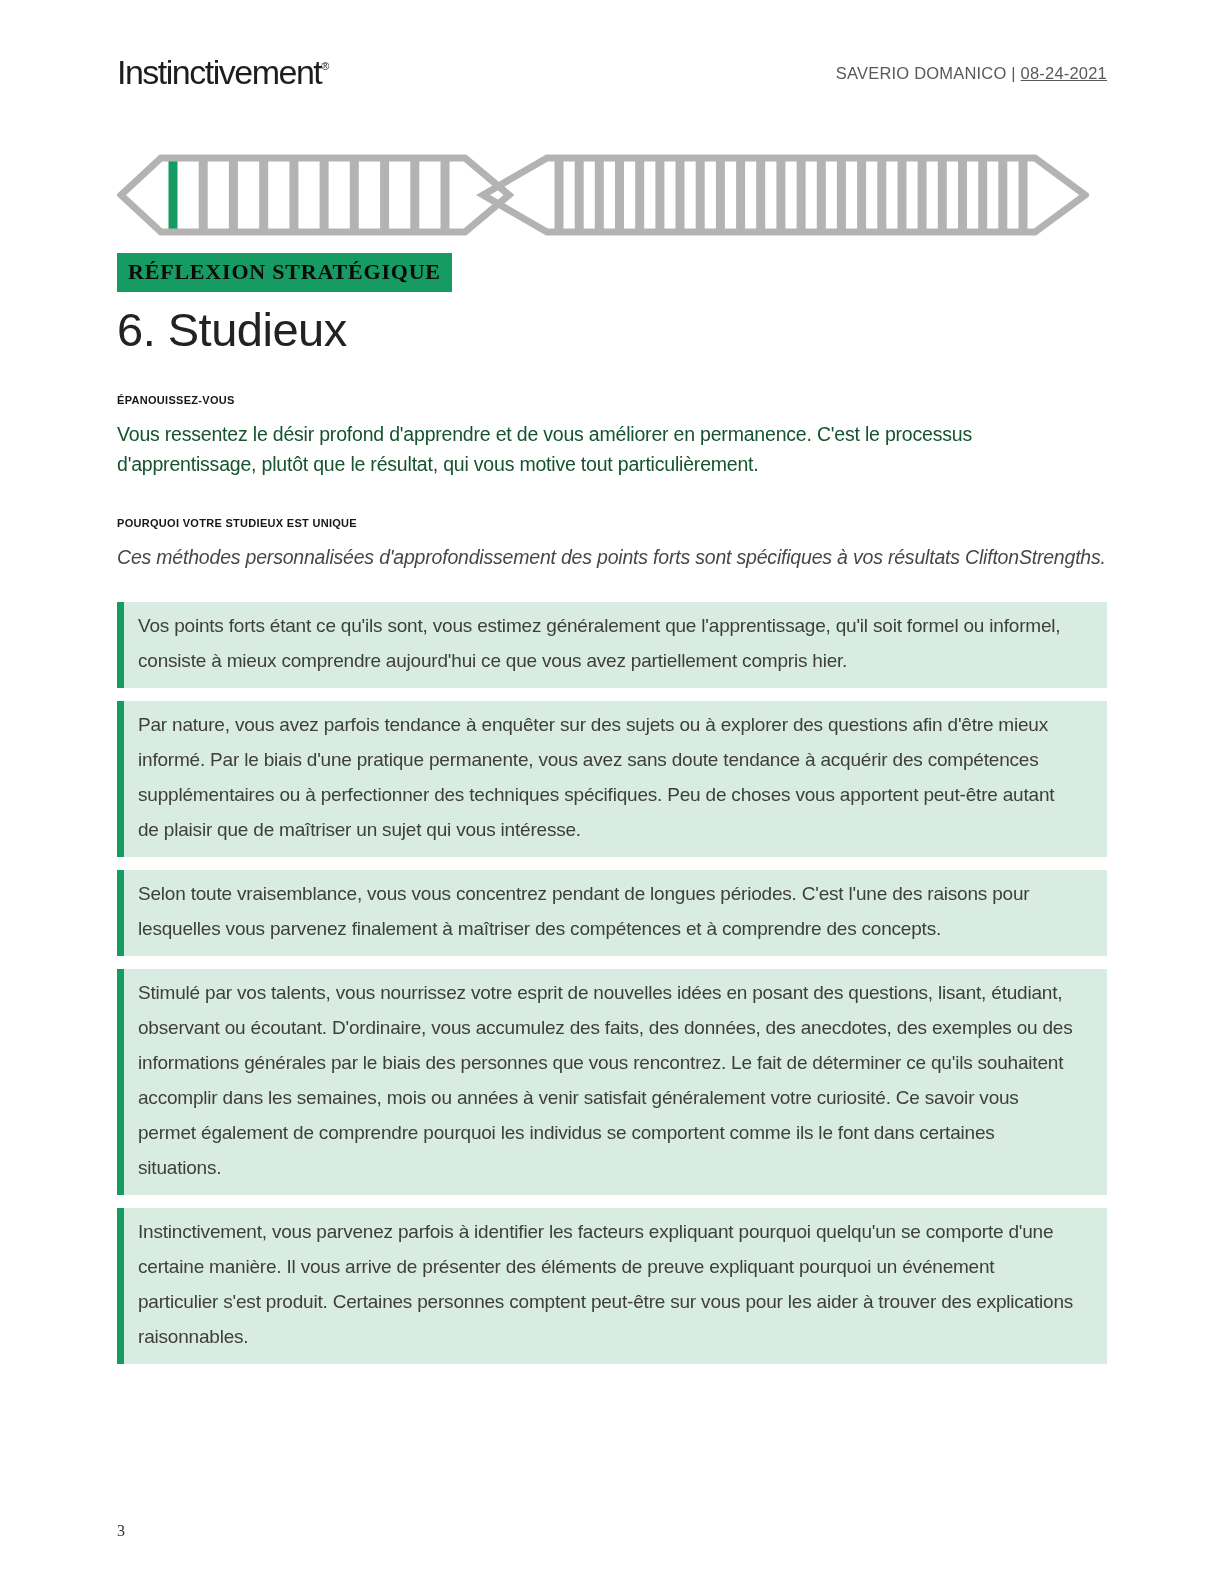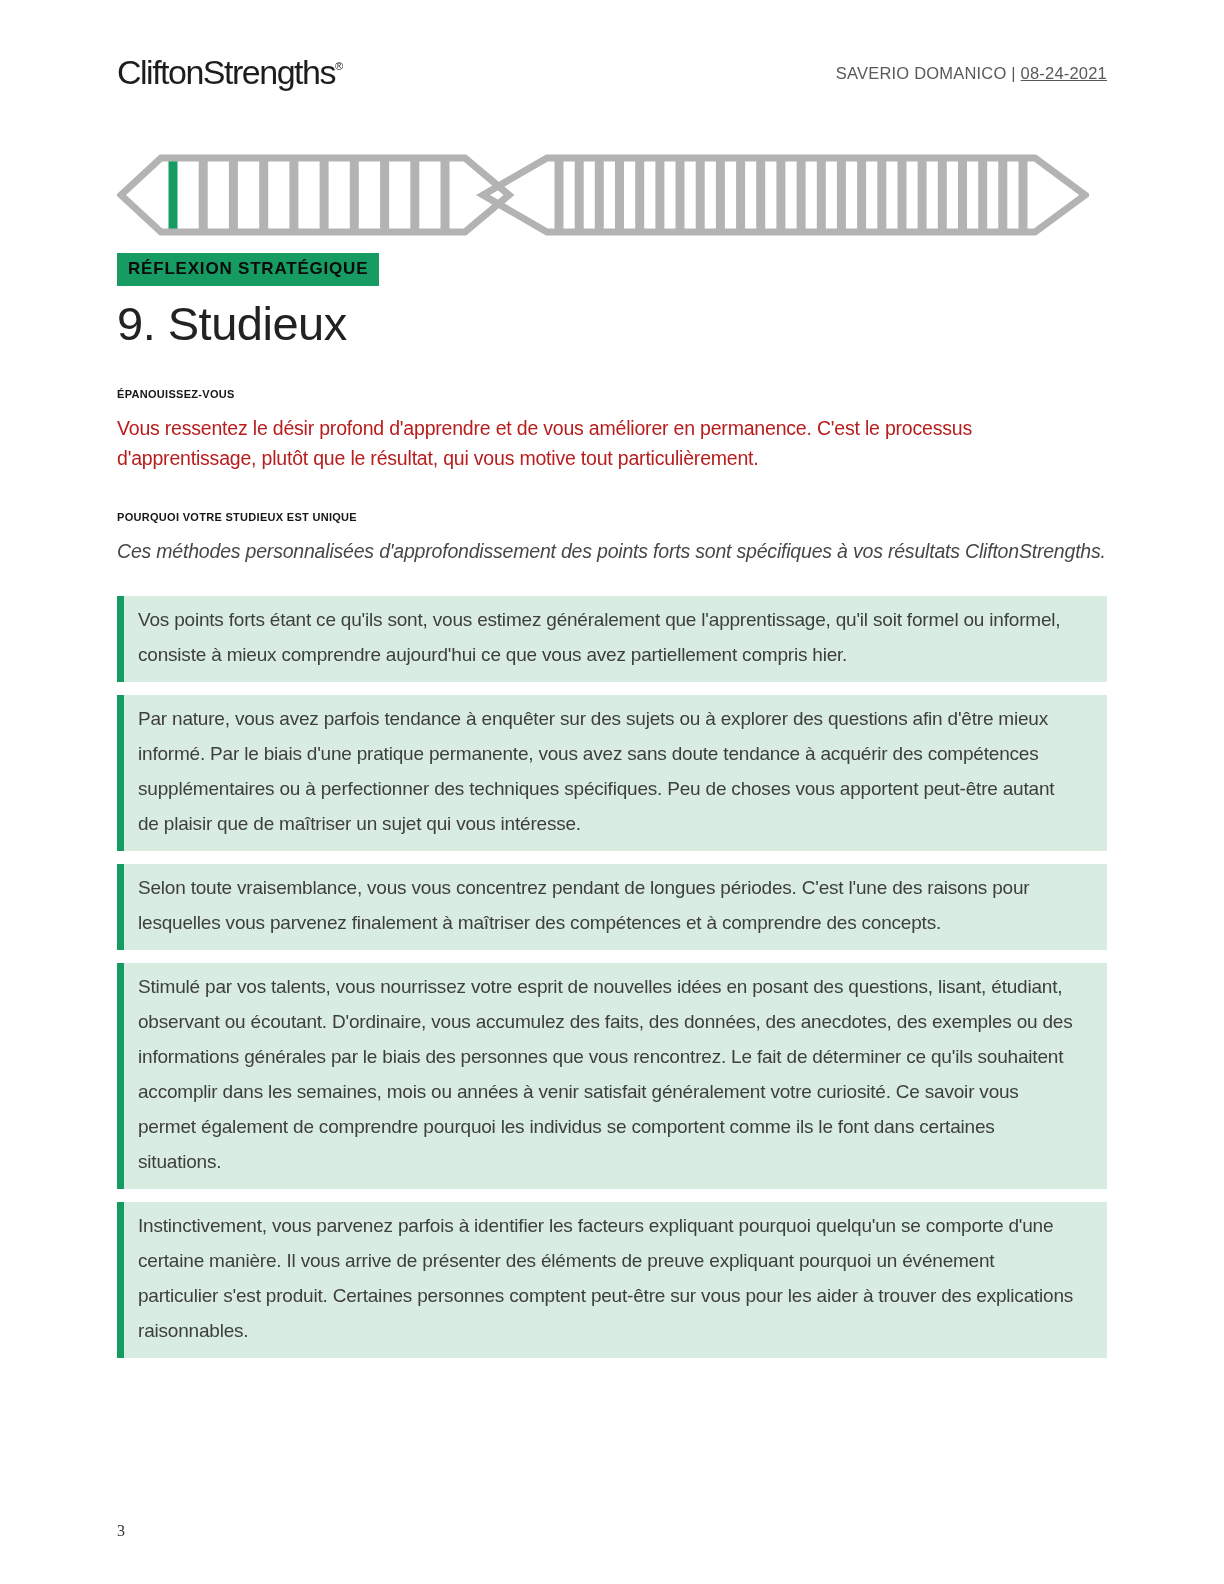--- a/index.html
+++ b/index.html
@@ -51,25 +51,26 @@
   
   .ribbon-wrap { margin-top: 62px; height: 88px; }
   .ribbon-wrap svg { display: block; }
 
   
   .domain-label {
     display: inline-block;
     margin-top: 14px;
     background: var(--accent, #169b62);
     color: #0a0a0a;
-    font-size: 17px;
+    font-size: 22px;
     font-weight: 700;
     letter-spacing: 0.8px;
     padding: 6px 11px 7px 11px;
     text-transform: uppercase;
+    font-family: Liberation Serif, serif;
   }
   .page-title {
     margin-top: 12px;
     font-size: 47px;
     font-weight: 400;
     letter-spacing: -0.5px;
     color: #222222;
     line-height: 1.1;
   }
 
@@ -80,21 +81,21 @@
     font-weight: 700;
     letter-spacing: 0.3px;
     color: #161616;
     text-transform: uppercase;
   }
   .section-body {
     margin-top: 13px;
     font-size: 19.5px;
     line-height: 30px;
     letter-spacing: -0.2px;
-    color: #b91c1c;
+    color: #14532d;
     max-width: 990px;
   }
   .section-body.italic { font-style: italic; color: #474747; }
 
   
   .insights { margin-top: 30px; }
   .insight-box {
     background: var(--box-bg, #d8ece2);
     border-left: 7px solid var(--accent, #169b62);
     padding: 6px 30px 10px 14px;
@@ -124,21 +125,21 @@
     color: #333333;
   }
 </style>
 </head>
 <body>
 
 <div class="page">
   <div class="content">
 
     <div class="masthead">
-      <div class="logo"><span>CliftonStrengths</span><sup>®</sup></div>
+      <div class="logo"><span>Instinctivement</span><sup>®</sup></div>
       <div class="meta"><span class="name">SAVERIO DOMANICO</span><span class="name"> | </span><span class="date">08-24-2021</span></div>
     </div>
 
     <div class="ribbon-wrap">
       <svg id="ribbon-svg" width="972" height="88" xmlns="http://www.w3.org/2000/svg" viewBox="0 0 972 88">
           <rect x="51.5" y="7" width="9" height="74" fill="#169b62"></rect>
           <rect x="81.7" y="7" width="9" height="74" fill="#b3b3b3"></rect>
           <rect x="111.9" y="7" width="9" height="74" fill="#b3b3b3"></rect>
           <rect x="142.2" y="7" width="9" height="74" fill="#b3b3b3"></rect>
           <rect x="172.4" y="7" width="9" height="74" fill="#b3b3b3"></rect>
@@ -172,21 +173,21 @@
           <rect x="881.3" y="7" width="9" height="74" fill="#b3b3b3"></rect>
           <rect x="901.5" y="7" width="9" height="74" fill="#b3b3b3"></rect>
           <path d="M4 44 L44 7 L348 7 L392 44 L348 81 L44 81 Z" fill="none" stroke="#b3b3b3" stroke-width="7" stroke-linejoin="miter"></path>
           <path d="M366 44 L430 7 L918 7 L968 44 L918 81 L430 81 Z" fill="none" stroke="#b3b3b3" stroke-width="7" stroke-linejoin="miter"></path>
         </svg>
     </div>
 
     <div>
       <span class="domain-label">RÉFLEXION STRATÉGIQUE</span>
     </div>
-    <h1 class="page-title">9. Studieux</h1>
+    <h1 class="page-title">6. Studieux</h1>
 
     <h3 class="section-heading">ÉPANOUISSEZ-VOUS</h3>
     <p class="section-body">Vous ressentez le désir profond d'apprendre et de vous améliorer en permanence. C'est le processus d'apprentissage, plutôt que le résultat, qui vous motive tout particulièrement.</p>
 
     <h3 class="section-heading">POURQUOI VOTRE STUDIEUX EST UNIQUE</h3>
     <p class="section-body italic">Ces méthodes personnalisées d'approfondissement des points forts sont spécifiques à vos résultats CliftonStrengths.</p>
 
     <div class="insights">
       <div class="insight-box">
         <p>Vos points forts étant ce qu'ils sont, vous estimez généralement que l'apprentissage, qu'il soit formel ou informel, consiste à mieux comprendre aujourd'hui ce que vous avez partiellement compris hier.</p>

